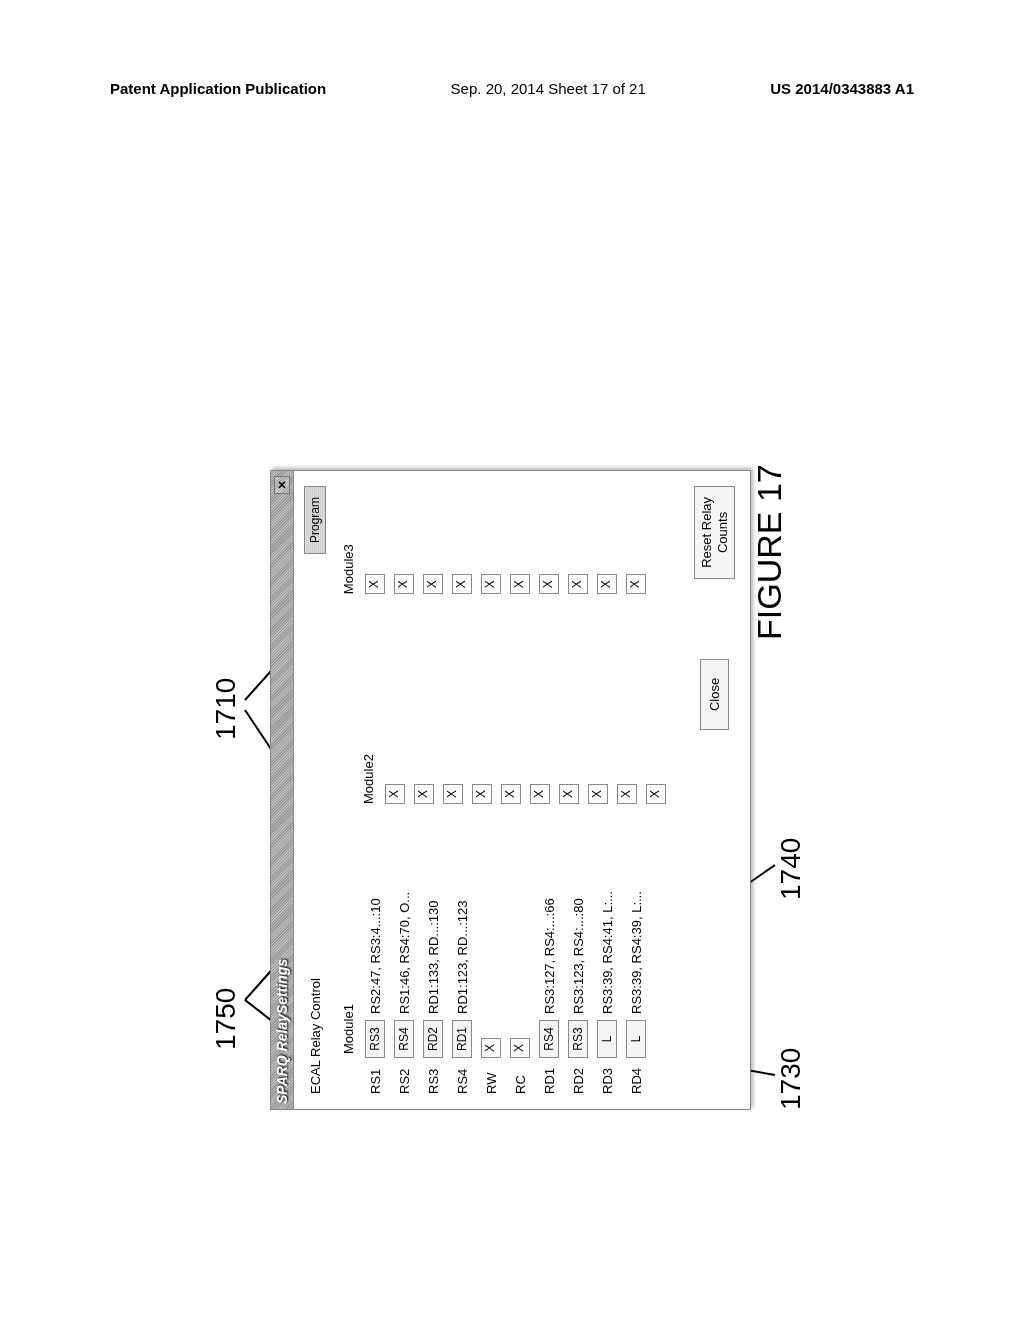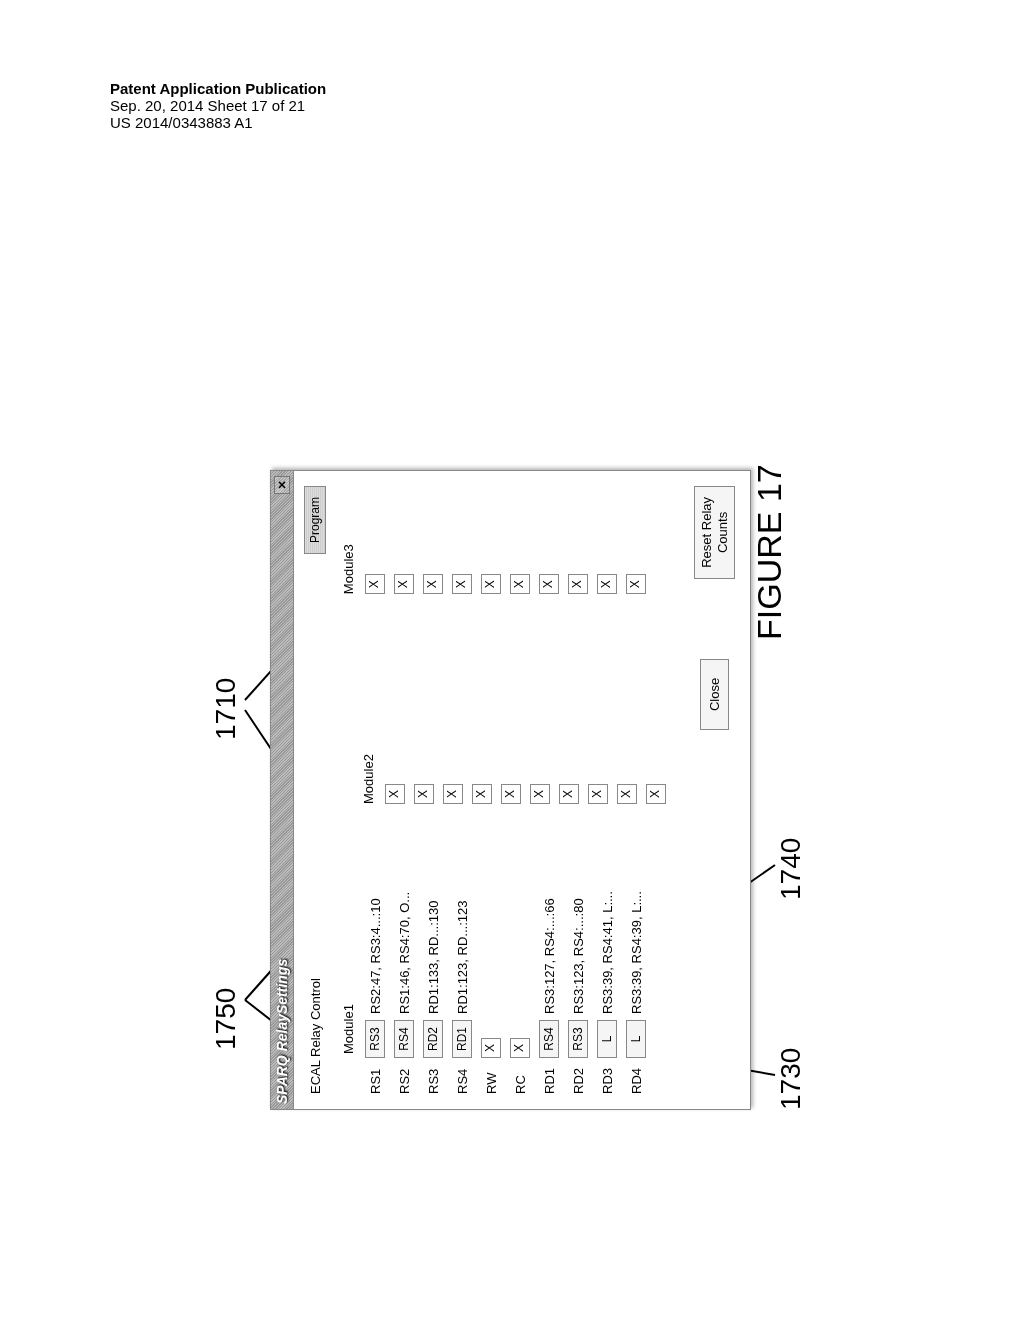--- a/index.html
+++ b/index.html
@@ -1,21 +1,21 @@
 <!DOCTYPE html>
 <html><head>
   <meta charset="utf-8">
   <style>
     * { margin: 0; padding: 0; box-sizing: border-box; font-family: Arial, sans-serif; }
     body { width: 1024px; height: 1320px; position: relative; background: white; }
     
-    .header-row { position: absolute; top: 80px; left: 0; right: 0; display: flex; justify-content: space-between; padding: 0 110px; font-size: 15px; flex-direction: column; }
+    .header-row { position: absolute; top: 80px; left: 0; right: 0; display: flex; justify-content: space-between; padding: 0 110px; font-size: 15px; }
     .header-left { font-weight: bold; }
     .header-center { }
-    .header-right { font-weight: normal; }
+    .header-right { font-weight: bold; }
     
     .figure-area {
       position: absolute;
       top: 260px;
       left: 140px;
       transform: rotate(-90deg);
       transform-origin: top left;
       width: 840px;
     }
     

